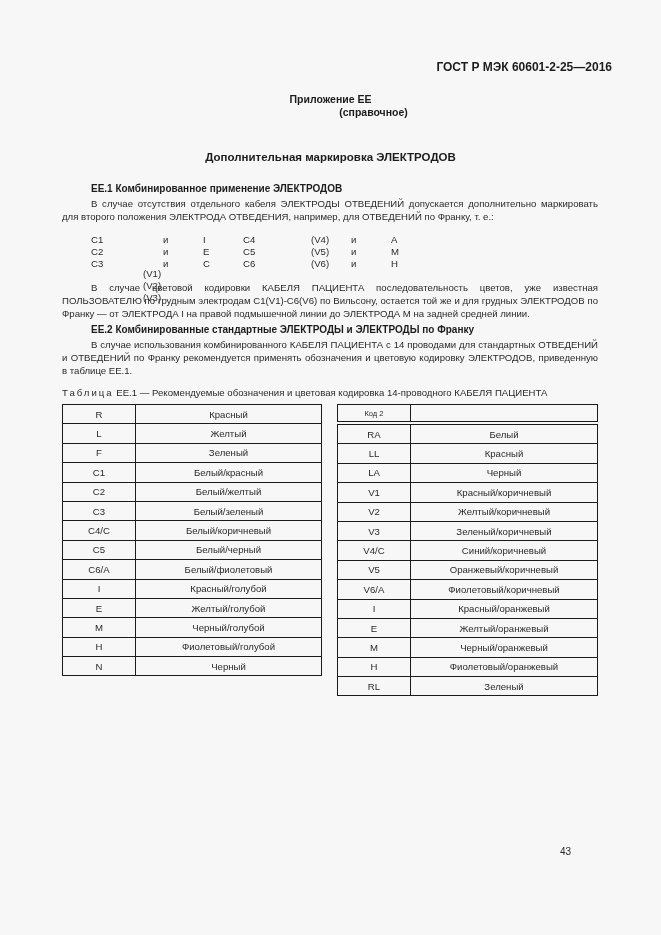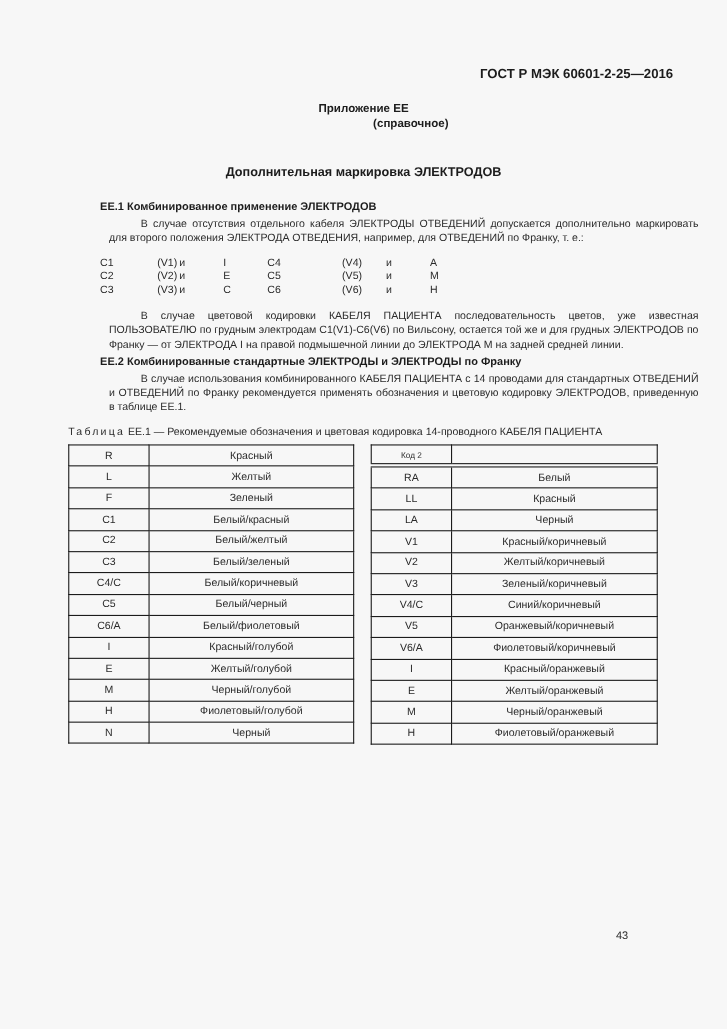--- a/index.html
+++ b/index.html
@@ -25,30 +25,29 @@
     font-size: 11.5px; font-weight: bold; color: #1c1c1c;
   }
   .subhead {
     left: 91px; font-size: 10px; font-weight: bold; color: #1c1c1c;
   }
   .para {
     left: 62px; width: 536px;
     font-size: 9.6px; line-height: 13px; color: #2a2a2a;
     text-align: justify;
     text-indent: 29px;
-    margin-left: 37px;
   }
   .codes {
     left: 91px; top: 234px;
     font-size: 9.6px; line-height: 12px; color: #2a2a2a;
   }
   .codes .row { display: flex; height: 12px; }
   .codes span { display: inline-block; }
   .c-a { width: 52px; }
-  .c-b { width: 20px; }
+  .c-b { width: 20px; margin-top: 34px; }
   .c-c { width: 40px; }
   .c-d { width: 40px; }
   .c-e { width: 40px; }
   .c-f { width: 40px; padding-left: 28px; }
   .c-g { width: 40px; }
   .c-h { width: 30px; }
   .caption {
     left: 62px; top: 387px; font-size: 9.6px; color: #2a2a2a;
   }
   .caption .spaced { letter-spacing: 2px; }
@@ -251,16 +250,20 @@
         <td>Желтый/оранжевый</td>
       </tr>
   <tr>
         <td>M</td>
         <td>Черный/оранжевый</td>
       </tr>
   <tr>
         <td>H</td>
         <td>Фиолетовый/оранжевый</td>
       </tr>
+  <tr>
+        <td>RL</td>
+        <td>Зеленый</td>
+      </tr>
 </tbody>
   </table>
 
 <div class="abs page-num">43</div>
 
 </body></html>

